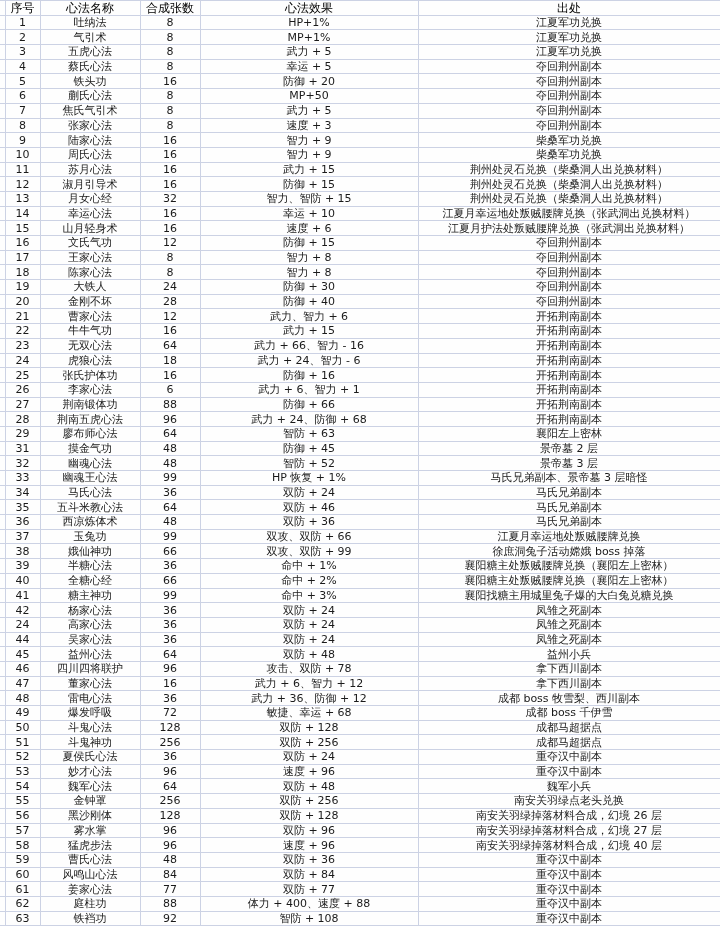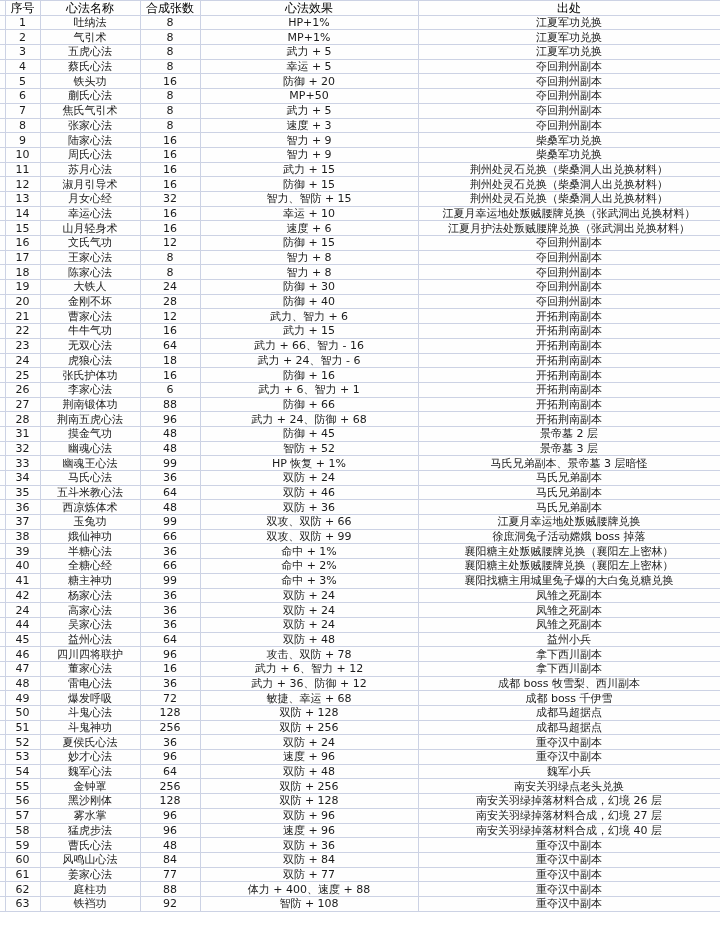--- a/index.html
+++ b/index.html
@@ -263,20 +263,28 @@
       <tr>
     <td class="gutter"></td>
     <td>28</td>
     <td>荆南五虎心法</td>
     <td>96</td>
     <td>武力 + 24、防御 + 68</td>
     <td>开拓荆南副本</td>
   </tr>
       <tr>
     <td class="gutter"></td>
+    <td>29</td>
+    <td>廖布师心法</td>
+    <td>64</td>
+    <td>智防 + 63</td>
+    <td>襄阳左上密林</td>
+  </tr>
+      <tr>
+    <td class="gutter"></td>
     <td>31</td>
     <td>摸金气功</td>
     <td>48</td>
     <td>防御 + 45</td>
     <td>景帝墓 2 层</td>
   </tr>
       <tr>
     <td class="gutter"></td>
     <td>32</td>
     <td>幽魂心法</td>

